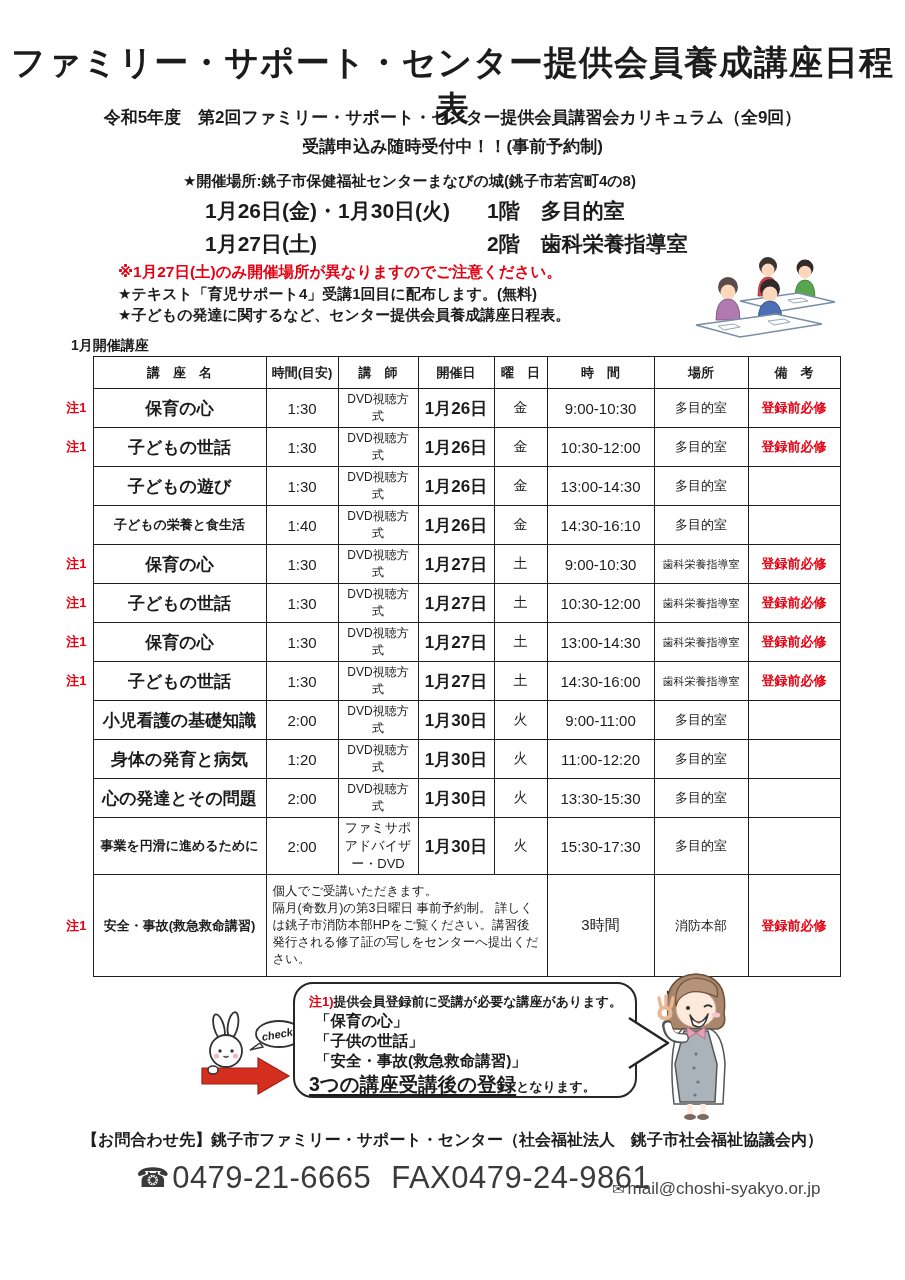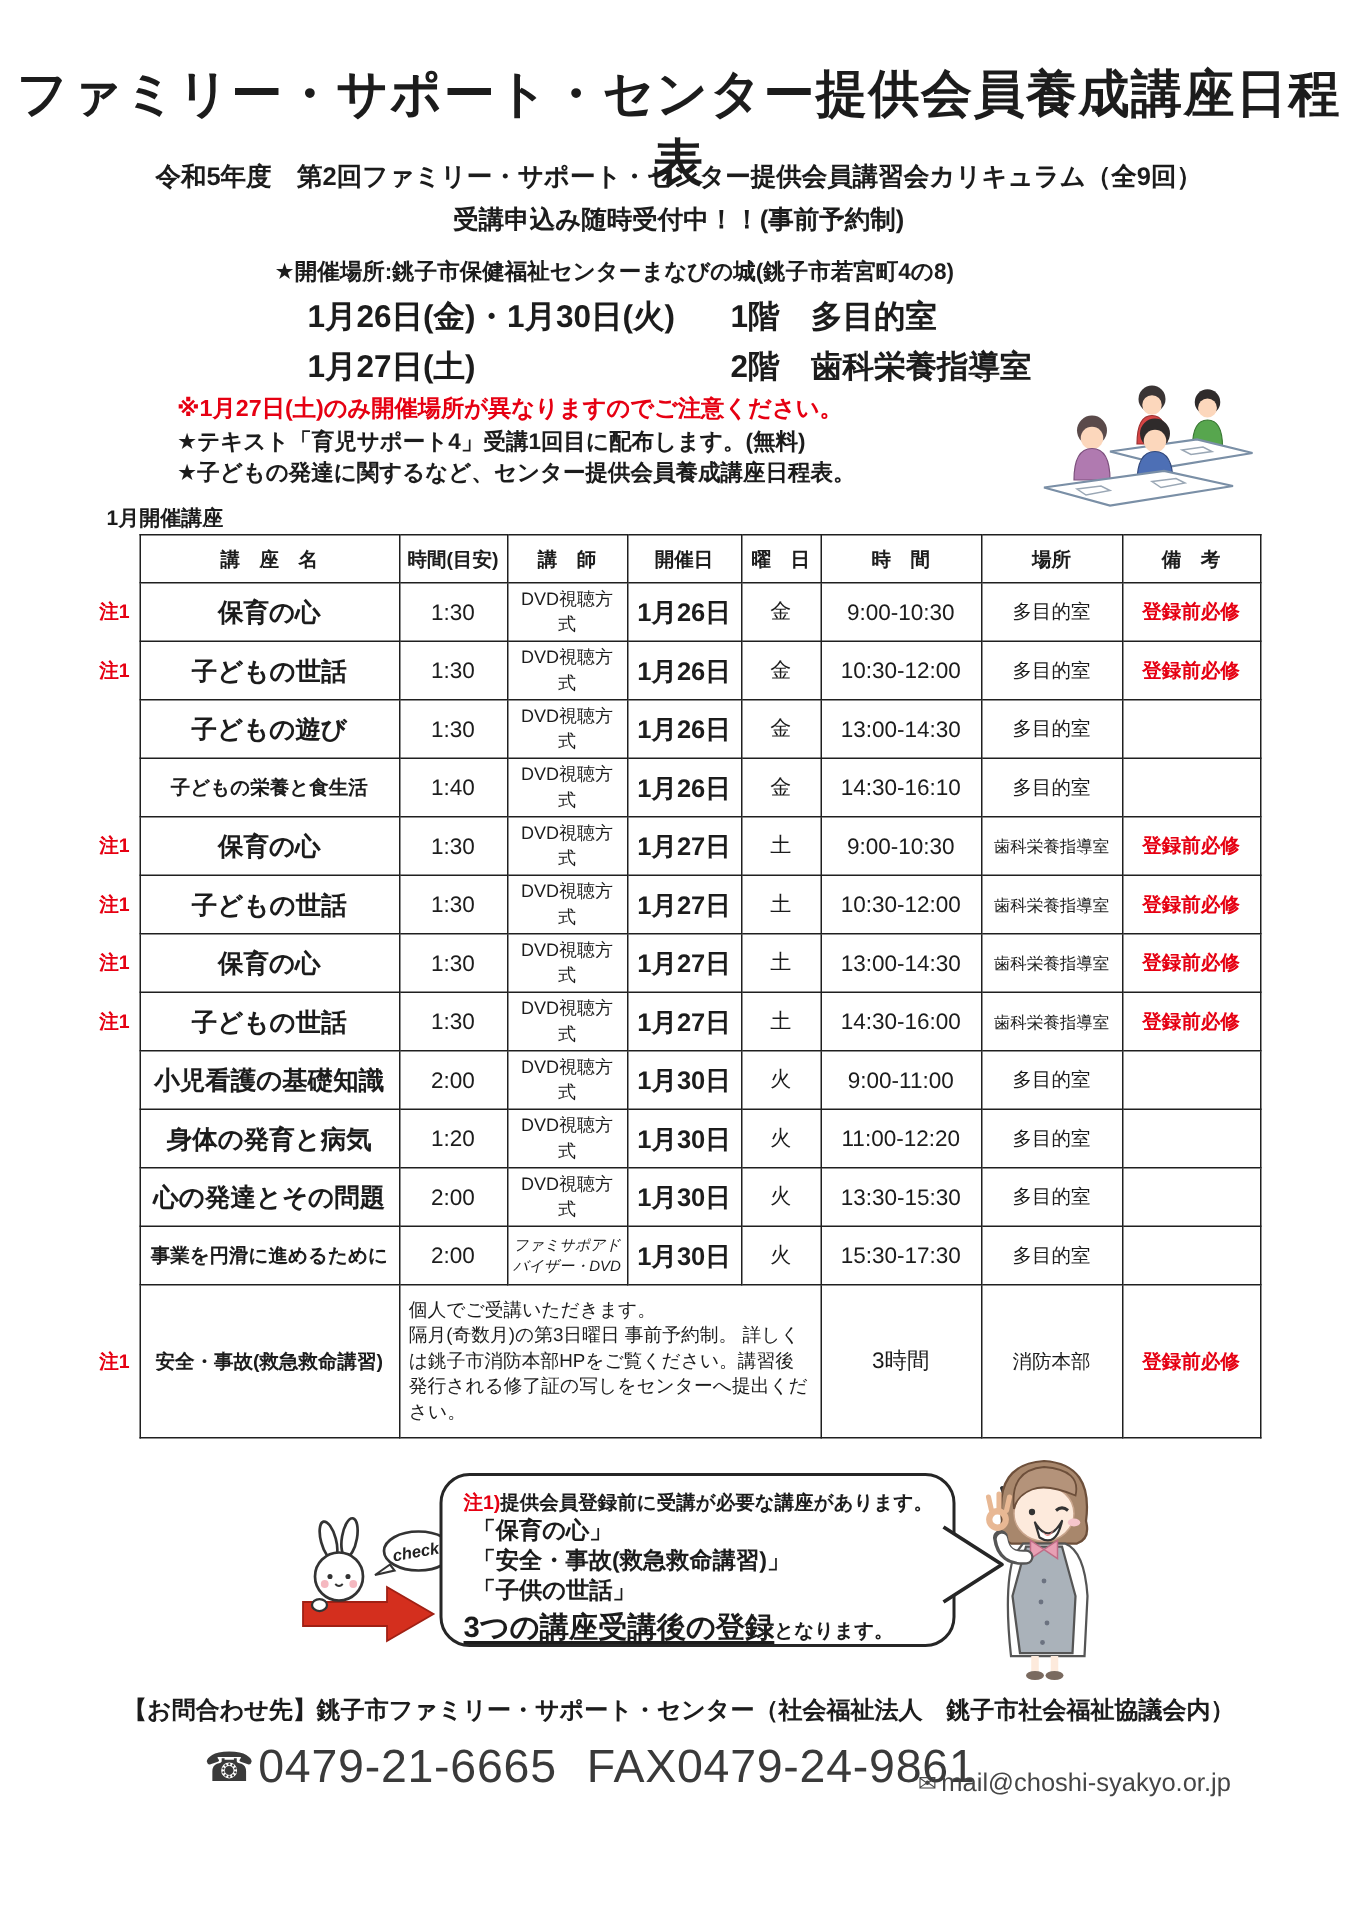--- a/index.html
+++ b/index.html
@@ -32,21 +32,21 @@
   }
   table.course th { font-size:13px; font-weight:bold; height:32px; }
   table.course tr.r  { height:39px; }
   table.course tr.tall { height:102px; }
   .note-cell { border:none !important; background:transparent !important;
                color:#e60012; font-size:13px; font-weight:bold; padding-right:6px; }
   .c-name   { font-size:17px; font-weight:bold; }
   .c-name.sm{ font-size:13px; }
   .c-dur    { font-size:15px; }
   .c-inst   { font-size:12px; }
-  .c-inst.xs{ font-size:10px;font-style:italic; }
+  .c-inst.xs{ font-size:13px; }
   .c-date   { font-size:17px; font-weight:bold; }
   .c-day    { font-size:14px; }
   .c-time   { font-size:15px; }
   .c-place  { font-size:13px; }
   .c-place.sm { font-size:11px; }
   .c-remark { font-size:13px; font-weight:bold; color:#e60012; }
   .c-desc   { font-size:12.5px; text-align:left !important; white-space:pre-line;
               line-height:1.35; padding:4px 6px !important; }
 
   .bubble { left:293px; top:982px; width:344px; height:116px;
@@ -280,22 +280,22 @@
         <td class="c-time">3時間</td>
         <td class="c-place">消防本部</td>
         <td class="c-remark">登録前必修</td>
       </tr>
     </tbody>
 </table>
 
 <div class="abs bubble">
   <div class="b-intro"><span class="red">注1)</span><span>提供会員登録前に受講が必要な講座があります。</span></div>
   <div class="b-item">「保育の心」</div>
+  <div class="b-item">「子供の世話」</div>
   <div class="b-item">「安全・事故(救急救命講習)」</div>
-  <div class="b-item">「子供の世話」</div>
   <div class="b-concl"><span class="b-strong">3つの講座受講後の登録</span><span class="b-rest">となります。</span></div>
 </div>
 <svg class="abs bubble-tail" width="46" height="62" viewBox="0 0 46 62">
   <path d="M1 6 L40 31 L1 56" fill="#ffffff" stroke="#262626" stroke-width="2.5" stroke-linejoin="round"></path>
 </svg>
 
 <svg class="abs" style="left:192px; top:1008px;" width="122" height="96" viewBox="0 0 122 96">
   <path d="M10 60 L66 60 L66 50 L97 68 L66 86 L66 76 L10 76 Z" fill="#d42f1e" stroke="#a02014" stroke-width="1.2"></path>
   <ellipse cx="27" cy="19" rx="5" ry="13" transform="rotate(-15 27 19)" fill="#fff" stroke="#333" stroke-width="1.8"></ellipse>
   <ellipse cx="41" cy="17" rx="5" ry="13" transform="rotate(10 41 17)" fill="#fff" stroke="#333" stroke-width="1.8"></ellipse>

